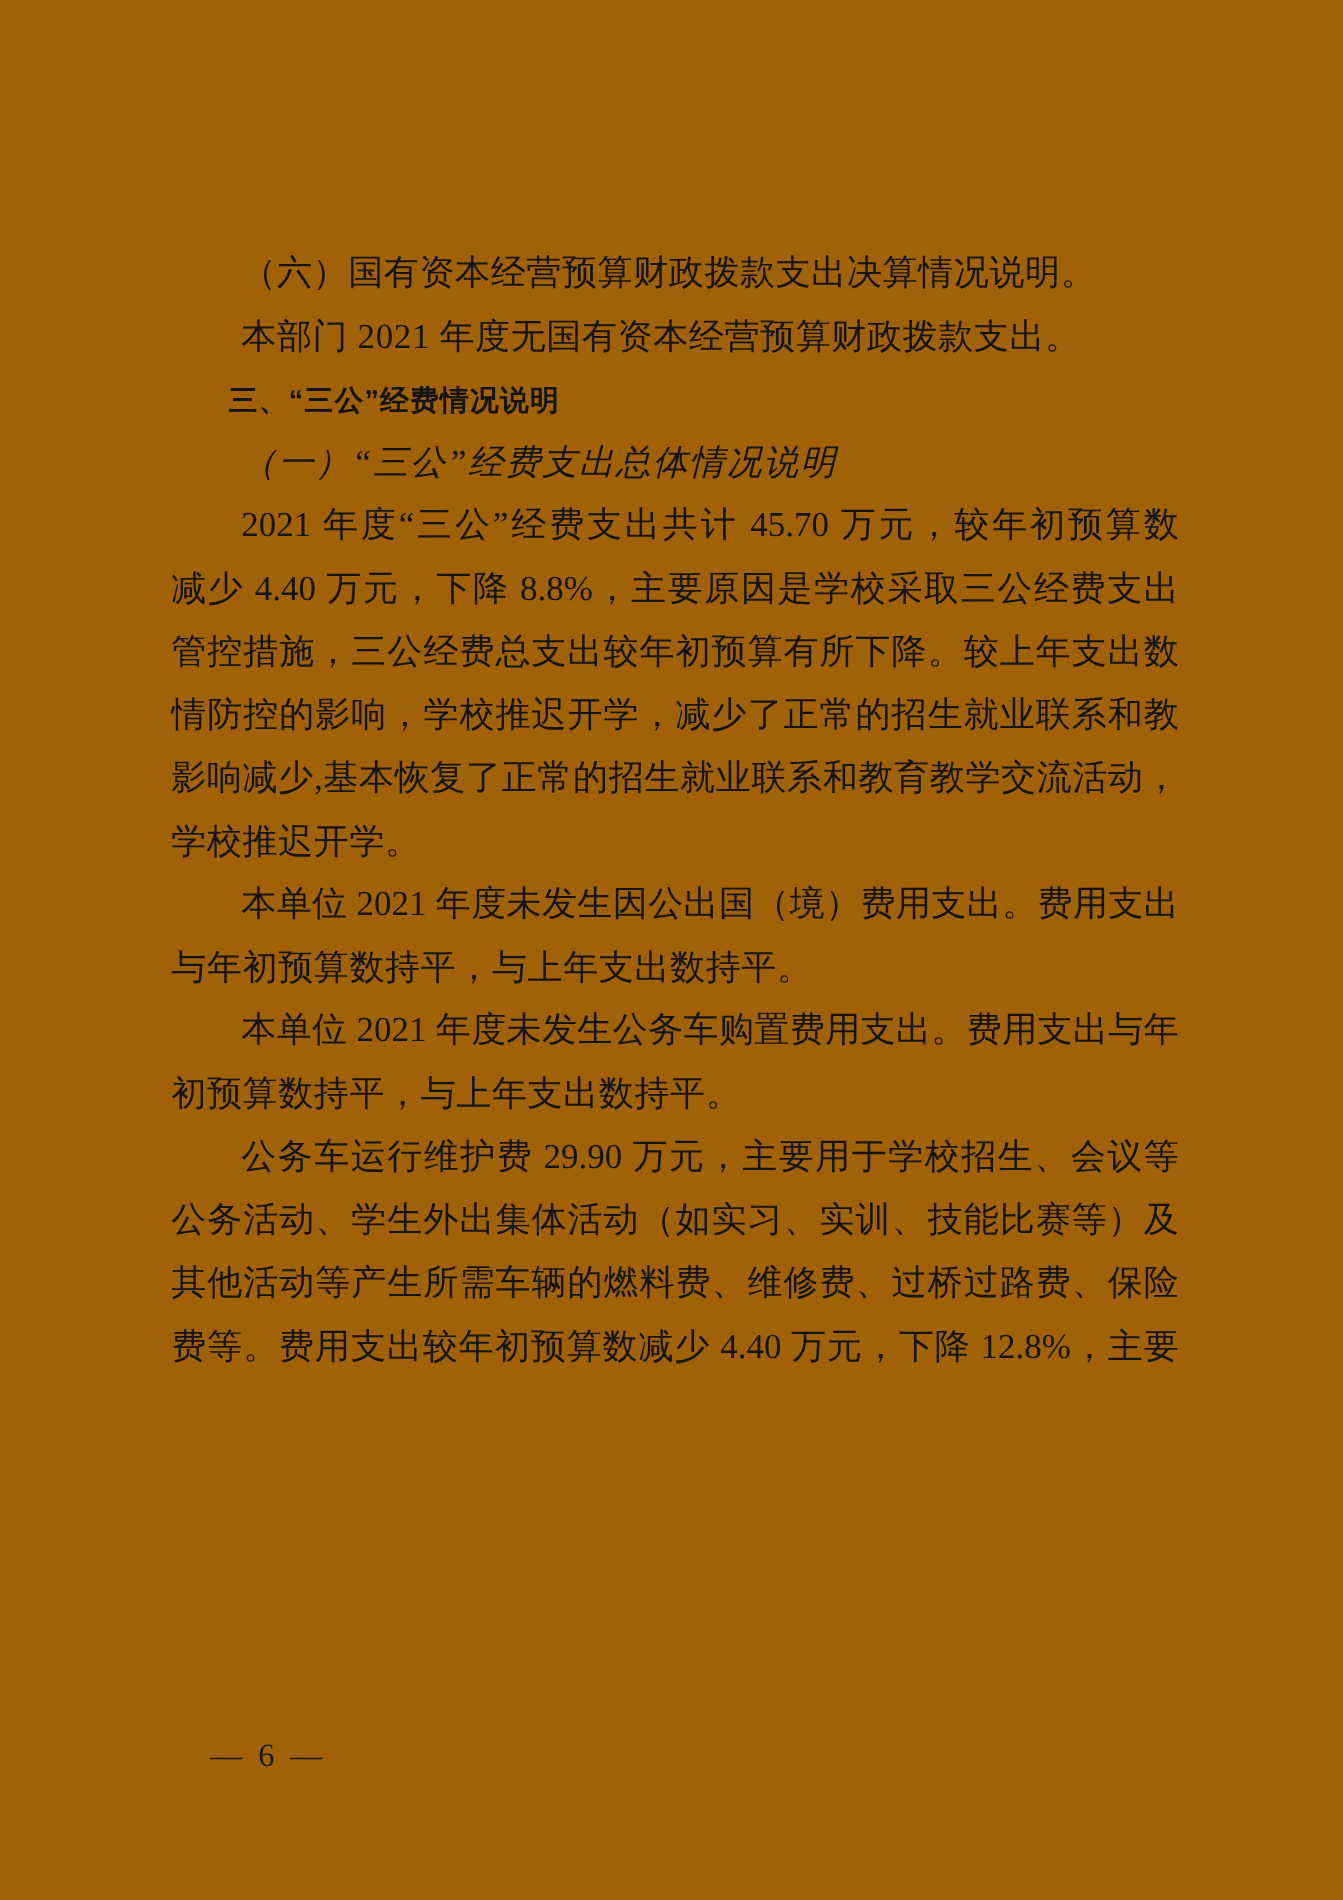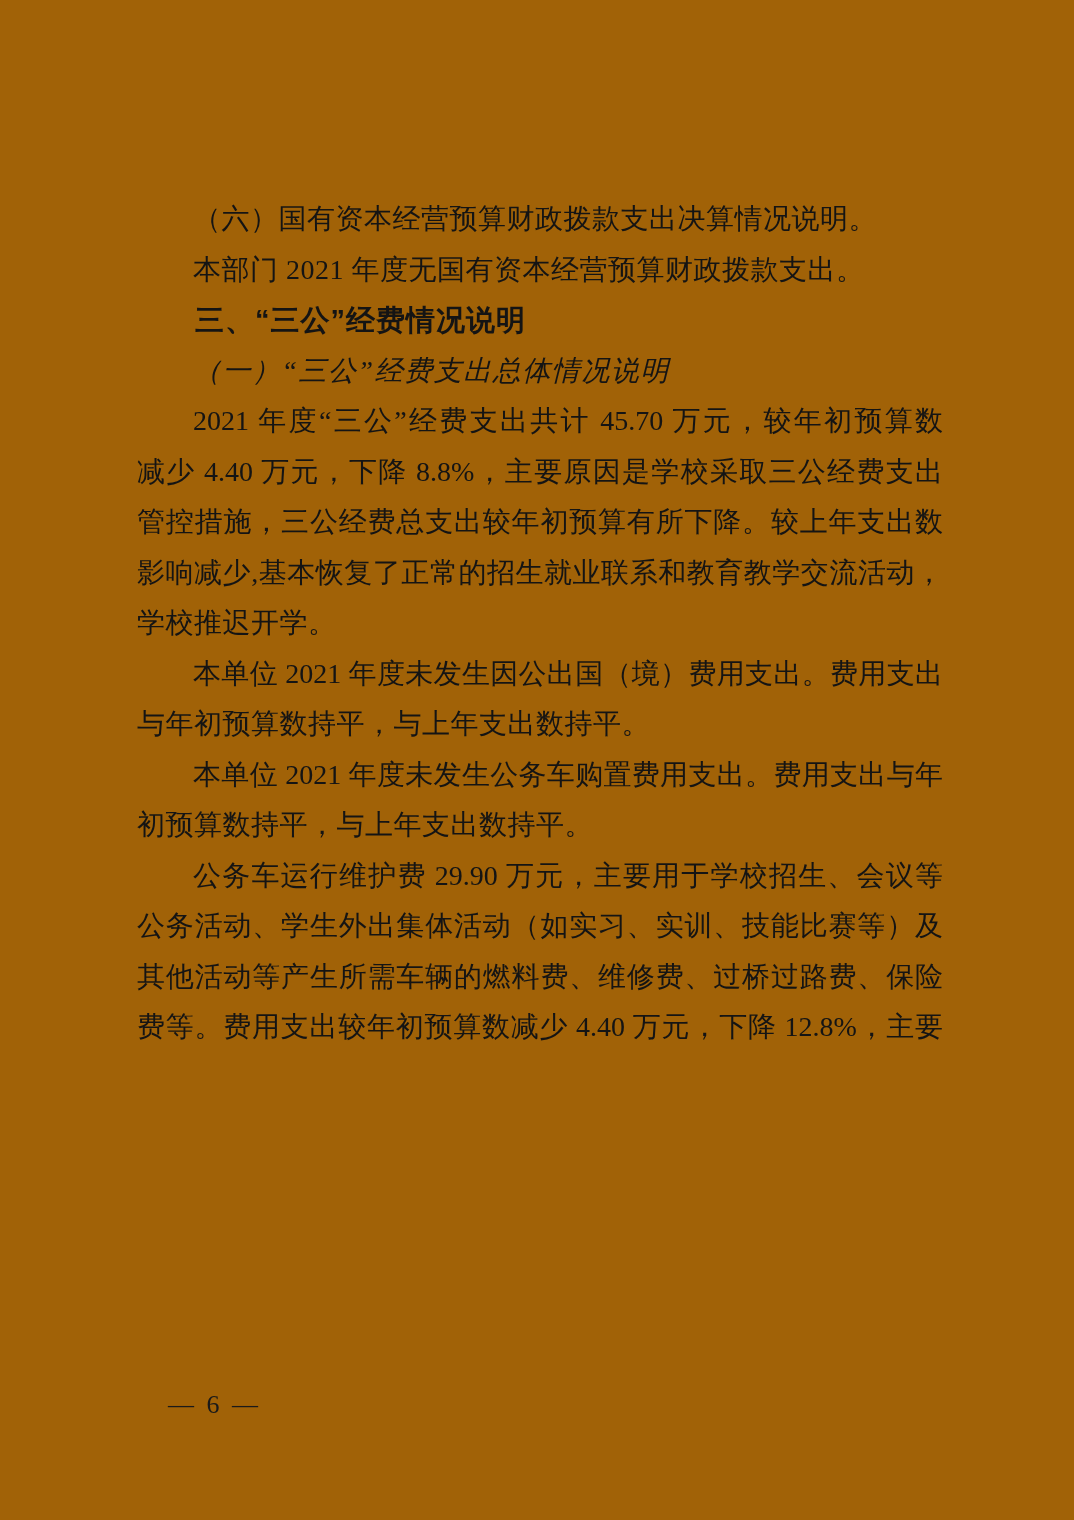--- a/index.html
+++ b/index.html
@@ -31,21 +31,21 @@
     text-align: justify;
     text-align-last: justify;
     text-justify: inter-character;
     letter-spacing: 0;
     font-family: Liberation Serif, serif;
   }
   .indent { text-indent: 2em; }
   .heading {
     font-family: "Liberation Sans", "DejaVu Sans", sans-serif;
     font-weight: 700;
-    font-size: 29px;
+    font-size: 23px;
     letter-spacing: 1px;
   }
   .subheading {
     font-style: italic;
     letter-spacing: 1.5px;
   }
   .footer {
     position: absolute;
     left: 168px;
     top: 1390px;
@@ -59,20 +59,21 @@
 
 <div class="page">
   <div class="doc">
     <div class="ln indent">（六）国有资本经营预算财政拨款支出决算情况说明。</div>
     <div class="ln indent">本部门 2021 年度无国有资本经营预算财政拨款支出。</div>
     <div class="ln indent heading">三、“三公”经费情况说明</div>
     <div class="ln indent subheading">（一）“三公”经费支出总体情况说明</div>
     <div class="ln indent fill">2021 年度“三公”经费支出共计 45.70 万元，较年初预算数</div>
     <div class="ln fill">减少 4.40 万元，下降 8.8%，主要原因是学校采取三公经费支出</div>
     <div class="ln fill">管控措施，三公经费总支出较年初预算有所下降。较上年支出数</div>
+    <div class="ln fill">情防控的影响，学校推迟开学，减少了正常的招生就业联系和教</div>
     <div class="ln fill">影响减少,基本恢复了正常的招生就业联系和教育教学交流活动，</div>
     <div class="ln">学校推迟开学。</div>
     <div class="ln indent fill">本单位 2021 年度未发生因公出国（境）费用支出。费用支出</div>
     <div class="ln">与年初预算数持平，与上年支出数持平。</div>
     <div class="ln indent fill">本单位 2021 年度未发生公务车购置费用支出。费用支出与年</div>
     <div class="ln">初预算数持平，与上年支出数持平。</div>
     <div class="ln indent fill">公务车运行维护费 29.90 万元，主要用于学校招生、会议等</div>
     <div class="ln fill">公务活动、学生外出集体活动（如实习、实训、技能比赛等）及</div>
     <div class="ln fill">其他活动等产生所需车辆的燃料费、维修费、过桥过路费、保险</div>
     <div class="ln fill">费等。费用支出较年初预算数减少 4.40 万元，下降 12.8%，主要</div>

